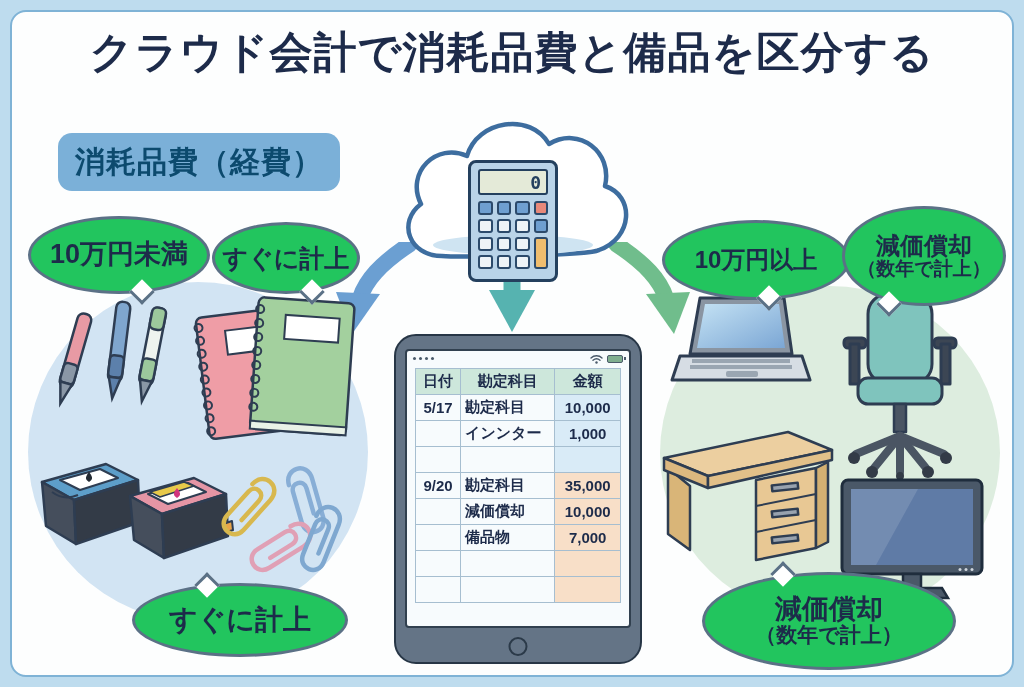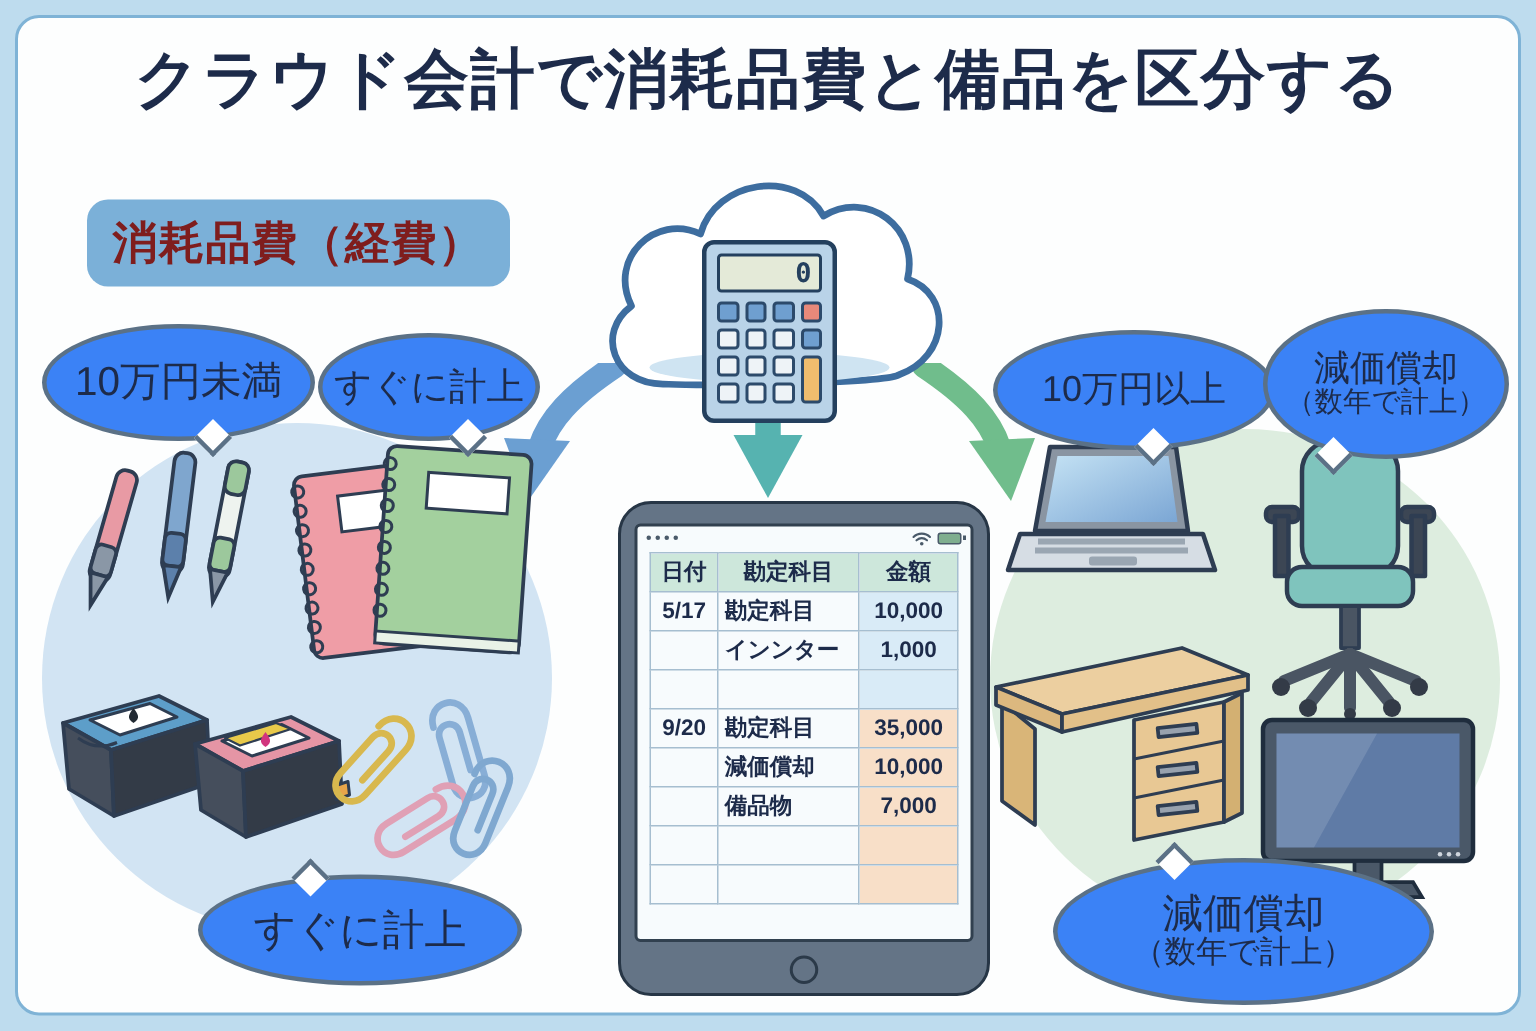--- a/index.html
+++ b/index.html
@@ -11,27 +11,27 @@
   *{margin:0;padding:0;box-sizing:border-box;}
   body{font-family:"Liberation Sans","DejaVu Sans",sans-serif;background:#9fc4da;}
   .frame{position:relative;width:1024px;height:687px;background:#bedcee;overflow:hidden;}
   .panel{position:absolute;inset:10px;background:#fdfefe;border:2px solid #7fb3d6;border-radius:16px;z-index:0;}
   .abs{position:absolute;}
 
   .title{top:24px;left:0;width:100%;text-align:center;font-size:43px;font-weight:800;
          color:var(--title-navy);letter-spacing:1px;z-index:5;}
 
   .badge{height:58px;border-radius:14px;display:flex;align-items:center;justify-content:center;
-         color:#7f1d1d;font-size:30px;font-weight:800;z-index:5;letter-spacing:1px;}
+         color:#0c4a6e;font-size:30px;font-weight:800;z-index:5;letter-spacing:1px;}
   .badge-left{left:58px;top:133px;width:282px;background:var(--badge-left);}
   .badge-right{left:684px;top:132px;width:280px;background:var(--badge-right);}
 
-  .bubble{background:#3b82f6;border:3px solid var(--bubble-border);border-radius:50%;
+  .bubble{background:#22c55e;border:3px solid var(--bubble-border);border-radius:50%;
           display:flex;flex-direction:column;align-items:center;justify-content:center;
-          color:var(--title-navy);font-weight:400;z-index:6;text-align:center;line-height:1.08;}
+          color:var(--title-navy);font-weight:700;z-index:6;text-align:center;line-height:1.08;}
   .tail{position:absolute;width:18px;height:18px;background:#fff;transform:rotate(45deg);}
   .tail-down{bottom:-10px;border-right:3px solid var(--bubble-border);border-bottom:3px solid var(--bubble-border);}
   .tail-up{top:-10px;border-left:3px solid var(--bubble-border);border-top:3px solid var(--bubble-border);}
 
   .b1{left:28px;top:216px;width:182px;height:78px;font-size:27px;}
   .b2{left:212px;top:222px;width:148px;height:72px;font-size:25px;}
   .b3{left:662px;top:220px;width:188px;height:80px;font-size:24px;}
   .b4{left:842px;top:206px;width:164px;height:100px;font-size:24px;}
   .b4 .sub{font-size:19px;}
   .b5{left:132px;top:583px;width:216px;height:74px;font-size:28px;}
@@ -54,21 +54,21 @@
   .key.o{background:#f0bd6e;grid-row:span 2;}
 
   .arrow{z-index:2;}
   .arrow-left{left:322px;top:242px;}
   .arrow-center{left:480px;top:248px;}
   .arrow-right{left:604px;top:242px;}
 
   .illu{z-index:2;overflow:visible;}
 
   .tablet{left:394px;top:334px;width:248px;height:330px;background:#647486;border:2px solid #273646;
-          border-radius:22px;z-index:4;margin-left:18px;}
+          border-radius:22px;z-index:4;}
   .screen{position:absolute;left:9px;right:9px;top:13px;bottom:34px;background:#f7fbfd;
           border:2px solid #31404f;border-radius:4px;overflow:hidden;}
   .statusbar{height:15px;display:flex;align-items:center;justify-content:space-between;padding:0 6px;}
   .dots{display:flex;gap:3px;}
   .dots i{width:3px;height:3px;border-radius:50%;background:#4a5a6a;}
   .sicons{display:flex;align-items:center;gap:4px;}
   .battery{width:16px;height:8px;border:1.5px solid #4a5a6a;border-radius:2px;background:#7fae8f;position:relative;}
   .battery:after{content:"";position:absolute;right:-3.5px;top:1.5px;width:2px;height:3px;background:#4a5a6a;}
 
   table.ledger{border-collapse:collapse;margin:2px auto 0;width:206px;}

